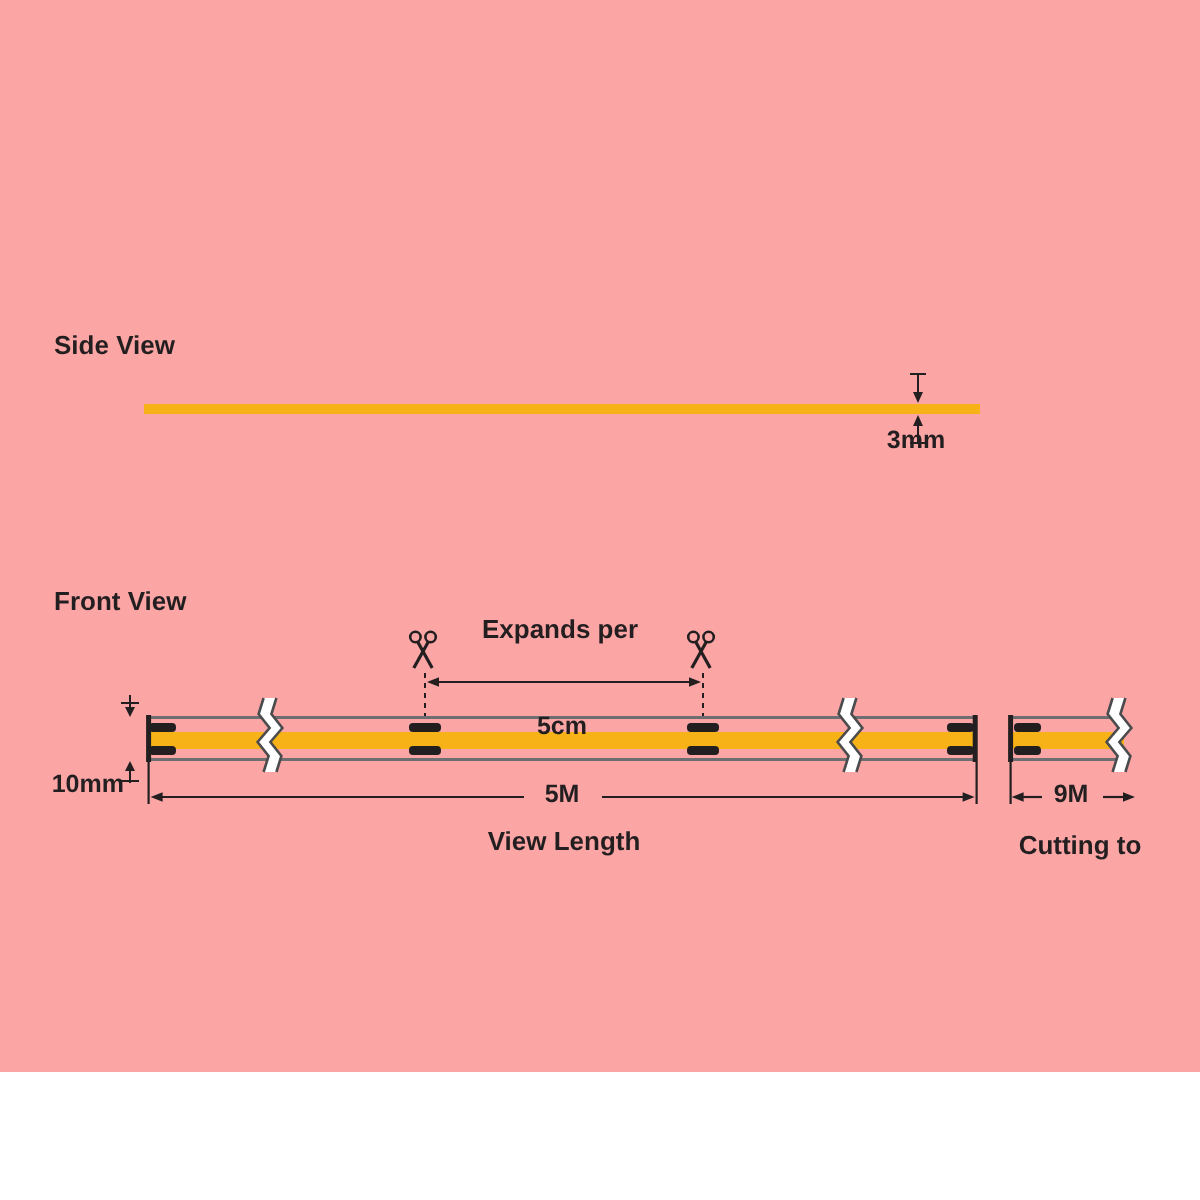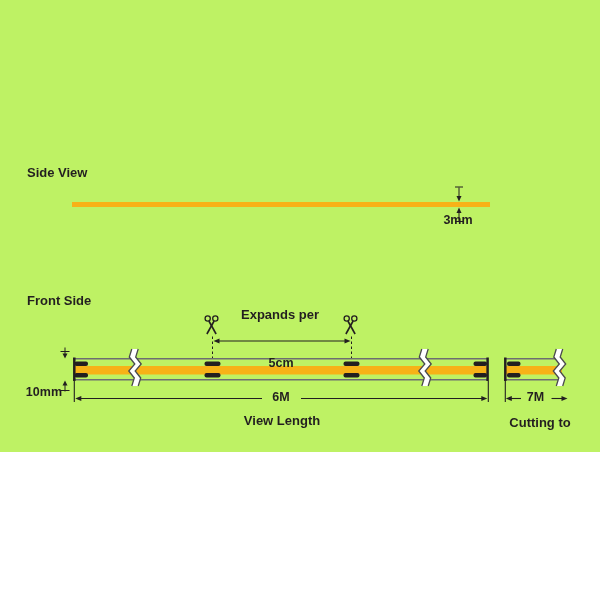--- a/index.html
+++ b/index.html
@@ -1,17 +1,17 @@
 <!DOCTYPE html>
 <html style="--strip-yellow: #F7B217; --edge-gray: #6D6E71; --ink: #231F20;"><head>
 <meta charset="utf-8">
 <style>
   html,body{margin:0;padding:0;background:#fff;}
   #canvas{
-    position:relative;width:600px;height:452px;background:#bef264;overflow:hidden;
+    position:relative;width:600px;height:536px;background:#fca5a5;overflow:hidden;
     font-family:"Liberation Sans", sans-serif;
   }
   .lbl{
     position:absolute;font-weight:bold;color:var(--ink,#231F20);
     white-space:nowrap;line-height:1.05;
   }
   .sz13{font-size:13px;}
   .sz12{font-size:12.5px;}
   .ctr{transform:translateX(-50%);}
   .rt{text-align:right;margin-top:24px;}
@@ -133,22 +133,22 @@
       <line class="ink-s" x1="510.5" y1="398.5" x2="521" y2="398.5" stroke-width="1.1"></line>
       <line class="ink-s" x1="551.5" y1="398.5" x2="562" y2="398.5" stroke-width="1.1"></line>
       <polygon class="ink-f" points="505.8,398.5 511.8,396.1 511.8,400.9"></polygon>
       <polygon class="ink-f" points="567.5,398.5 561.5,396.1 561.5,400.9"></polygon>
     </g>
   </svg>
 
   <div class="lbl sz13" style="left:27px;top:166px;">Side View</div>
   <div class="lbl sz12 ctr" style="left:458px;top:214px;">3mm</div>
 
-  <div class="lbl sz13" style="left:27px;top:294px;">Front Side</div>
+  <div class="lbl sz13" style="left:27px;top:294px;">Front View</div>
   <div class="lbl sz13 ctr" style="left:280px;top:308px;">Expands per</div>
   <div class="lbl sz12 ctr" style="left:281px;top:357px;">5cm</div>
   <div class="lbl sz12 rt" style="left:20px;top:361.5px;width:42px;">10mm</div>
-  <div class="lbl sz12 ctr" style="left:281px;top:391px;">6M</div>
+  <div class="lbl sz12 ctr" style="left:281px;top:391px;">5M</div>
   <div class="lbl sz13 ctr" style="left:282px;top:414px;">View Length</div>
-  <div class="lbl sz12 ctr" style="left:535.5px;top:391px;">7M</div>
+  <div class="lbl sz12 ctr" style="left:535.5px;top:391px;">9M</div>
   <div class="lbl sz13 ctr" style="left:540px;top:416px;">Cutting to</div>
 
 </div>
 
 </body></html>

